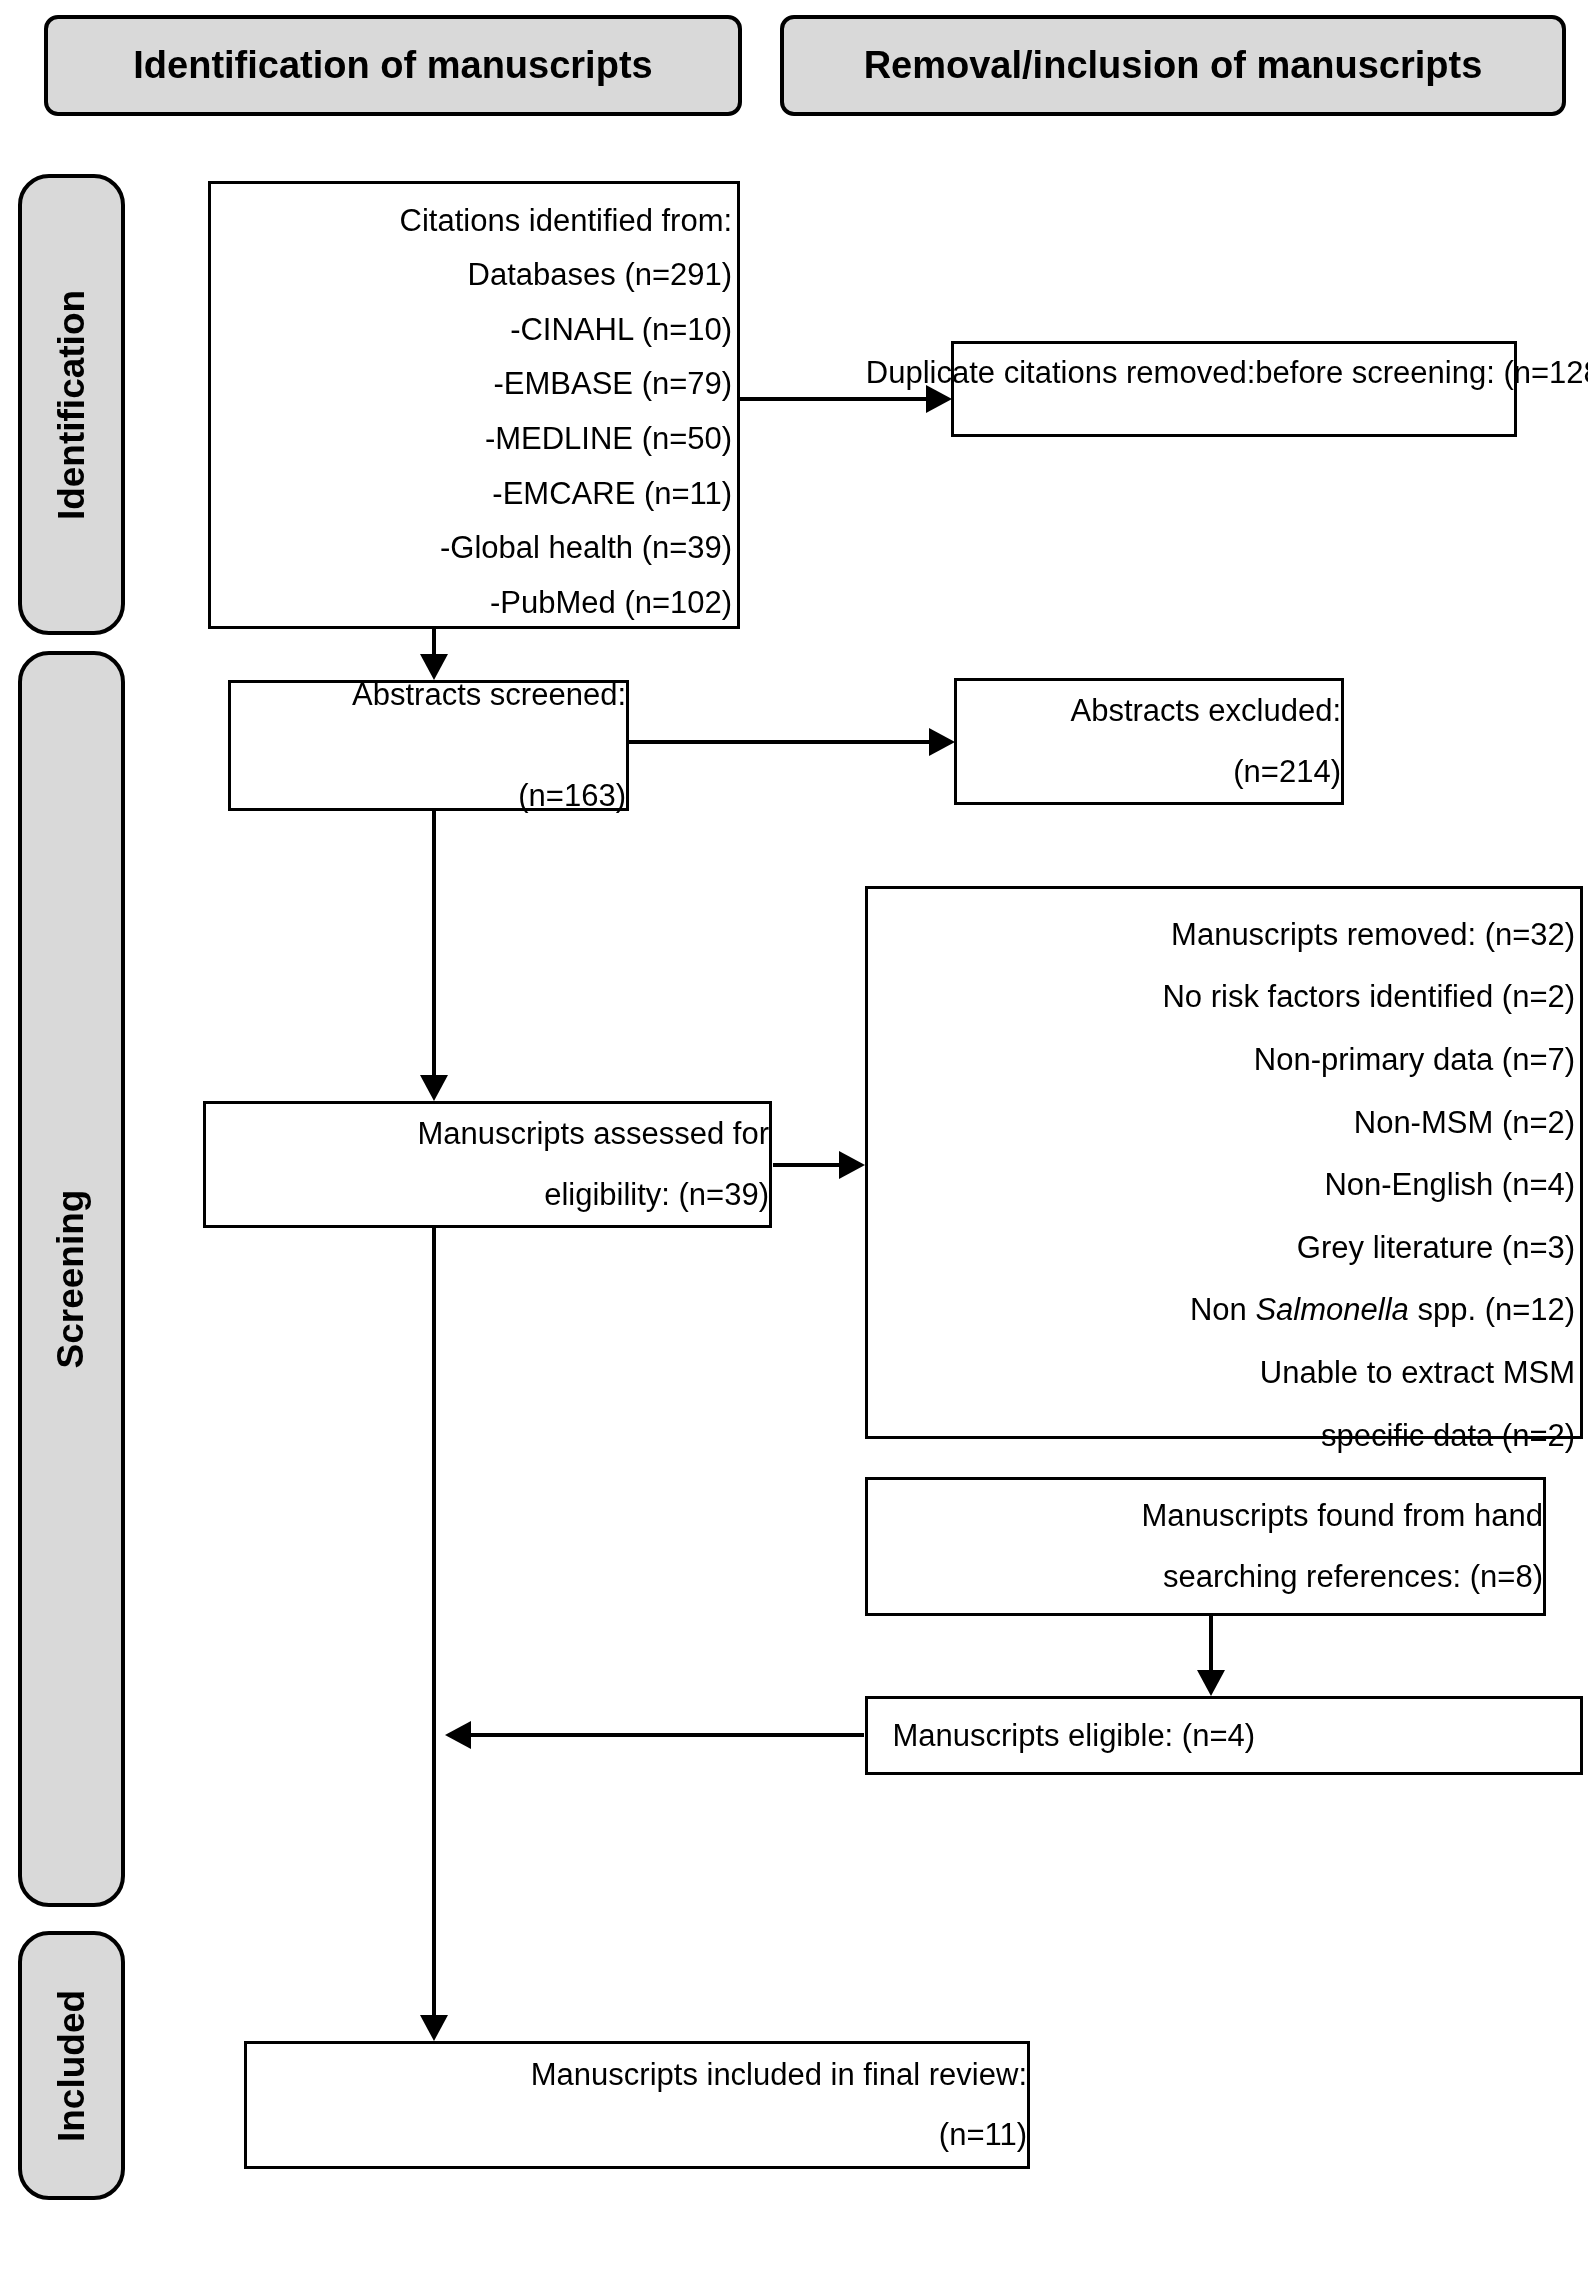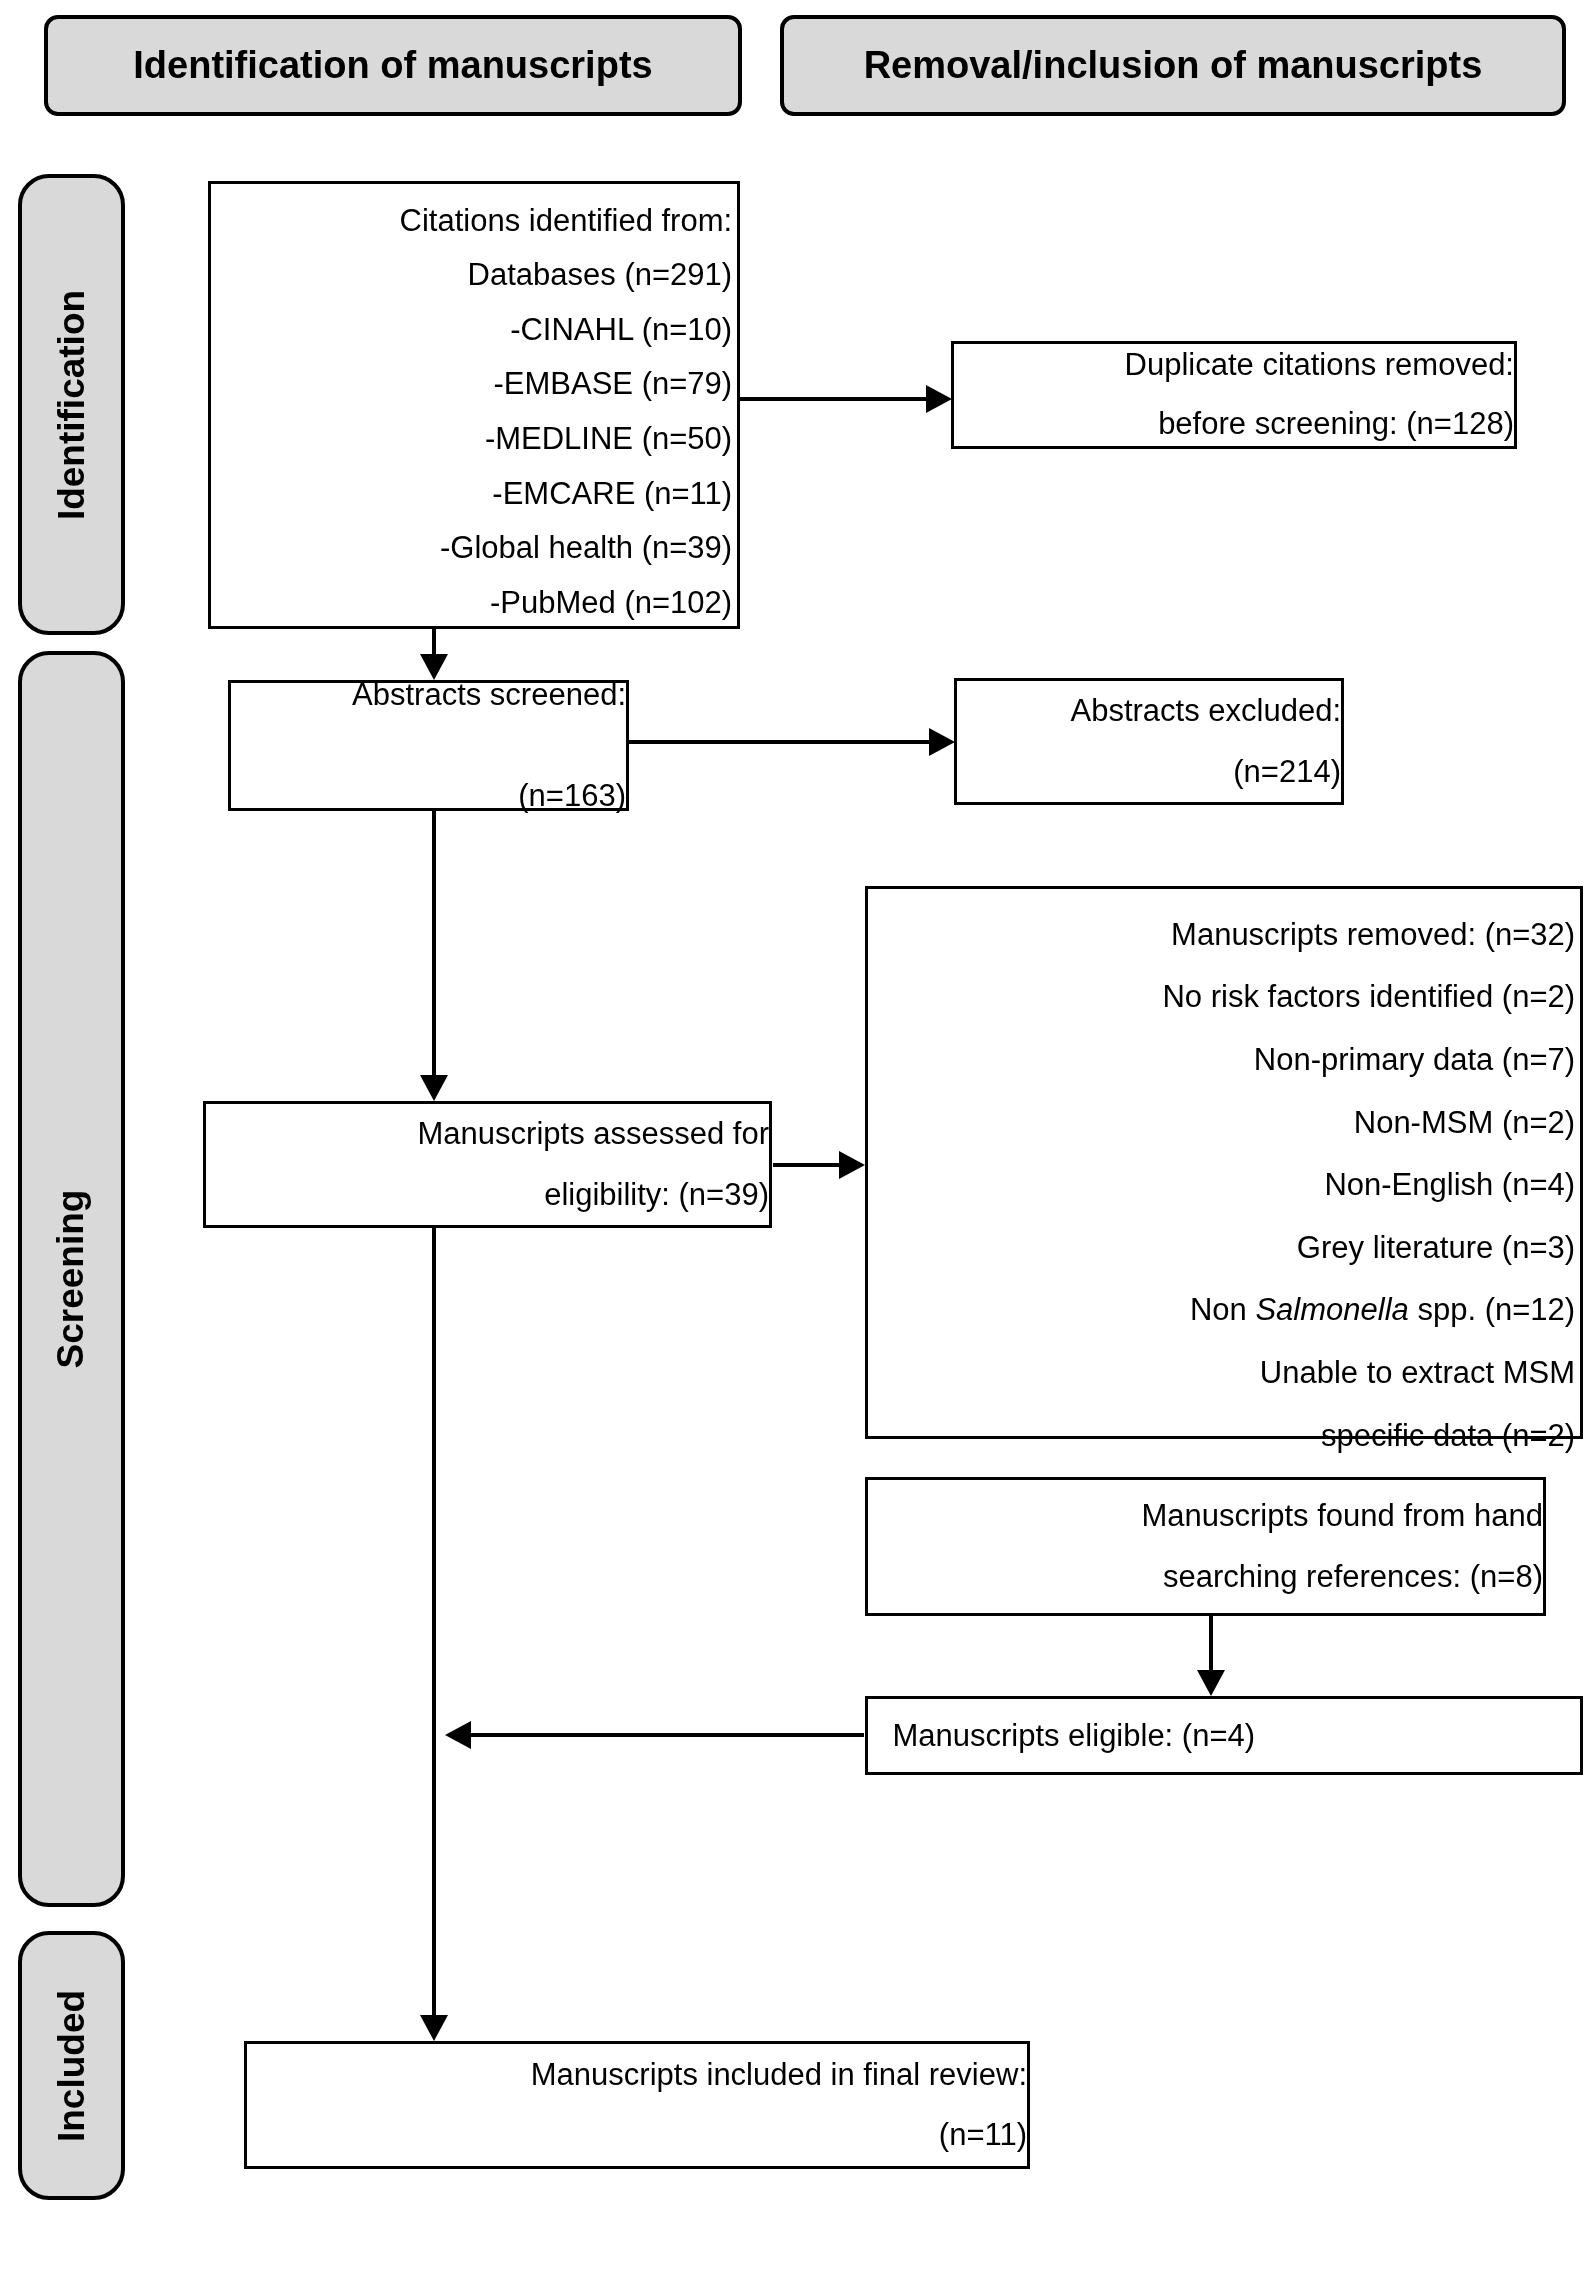--- a/index.html
+++ b/index.html
@@ -57,22 +57,22 @@
     border:3.1px solid var(--ink);
     box-sizing:border-box;
     font-size:31px;
     text-align:right;
   }
   .ln{white-space:nowrap;}
   .ind{padding-left:131px;}
 
   #box-citations{left:208px;top:181px;width:532px;height:448px;
     padding:9.8px 4.9px 0 22px;line-height:1.76;}
-  #box-duplicates{left:951px;top:341px;width:566px;height:108px;
-    padding-left:9px;line-height:1.9;display:flex;flex-direction:column;justify-content:center;}
+  #box-duplicates{left:951px;top:341px;width:566px;height:96px;
+    padding-left:9px;line-height:1.9;display:flex;flex-direction:row;justify-content:center;}
   #box-screened{left:228px;top:680px;width:401px;height:131px;
     padding-left:42px;line-height:1.95;display:flex;flex-direction:column;justify-content:center;gap:40px;}
   #box-excluded{left:954px;top:678px;width:390px;height:127px;
     padding-left:41px;line-height:1.95;display:flex;flex-direction:column;justify-content:center;}
   #box-removed{left:865px;top:886px;width:718px;height:553px;
     padding:14.7px 4.9px 0 24.4px;line-height:2.02;}
   #box-removed .ind{padding-left:152px;}
   #box-assessed{left:203px;top:1101px;width:569px;height:127px;
     padding-left:24.4px;line-height:1.95;display:flex;flex-direction:column;justify-content:center;}
   #box-handsearch{left:865px;top:1477px;width:681px;height:139px;

